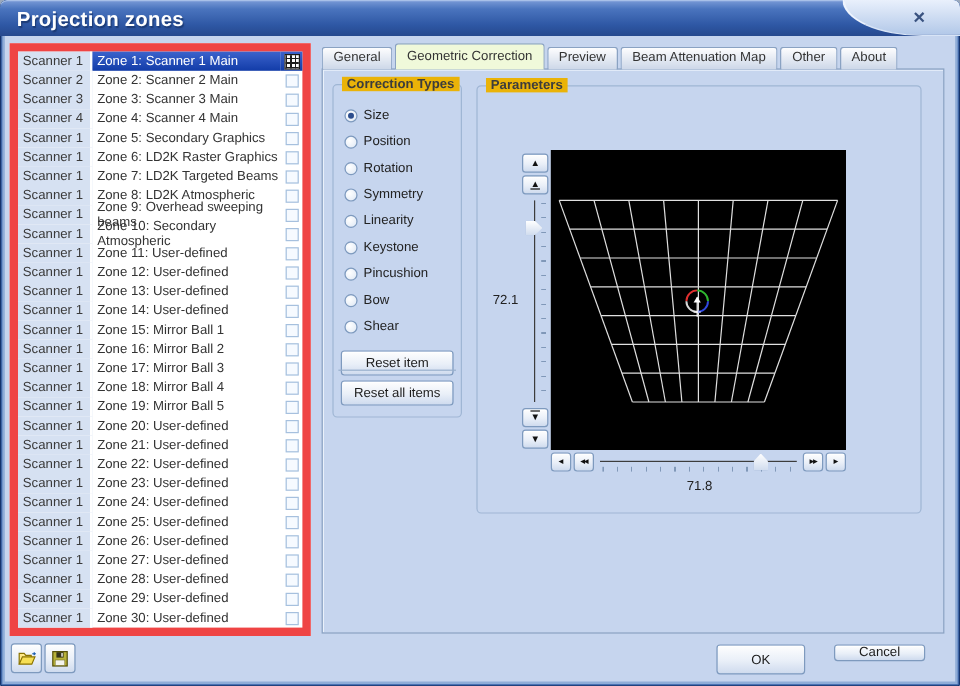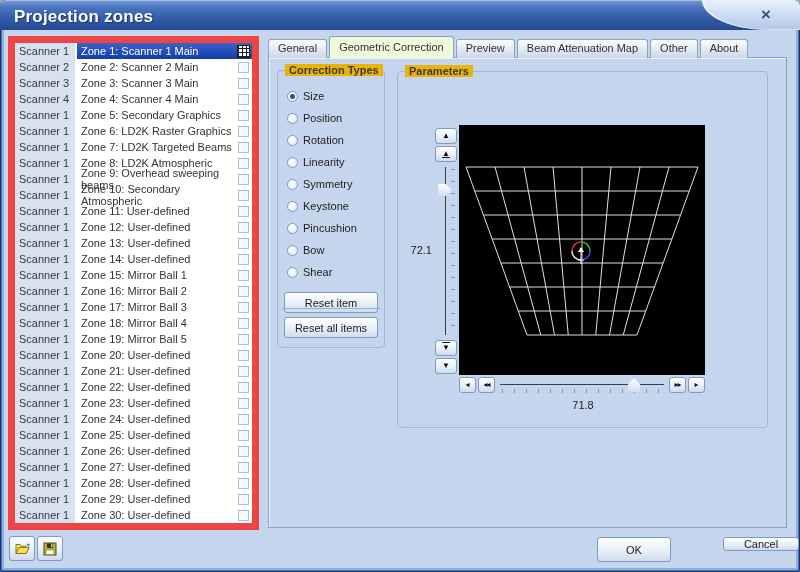--- a/index.html
+++ b/index.html
@@ -83,21 +83,21 @@
   .h-track{position:absolute;left:99px;top:305px;width:170px;height:16px;}
   .h-track::before{content:"";position:absolute;top:7px;left:3px;right:3px;height:1px;background:#3c3c3c;}
   .h-track::after{content:"";position:absolute;bottom:0;left:5px;right:5px;height:4px;
     background:repeating-linear-gradient(90deg,#8098b8 0 1px,transparent 1px 12px);}
   .h-thumb{position:absolute;top:1px;width:12px;height:14px;z-index:2;
     background:linear-gradient(180deg,#fff,#d0dcee);
     clip-path:polygon(50% 0,100% 45%,100% 100%,0 100%,0 45%);filter:drop-shadow(0 0 1px #47618c);}
   .preview{position:absolute;left:61px;top:53px;width:246px;height:250px;background:#000;}
   
   #ok-btn{position:absolute;left:597px;top:537px;width:74px;height:25px;}
-  #cancel-btn{position:absolute;left:723px;top:537px;width:76px;height:14px;}
+  #cancel-btn{position:absolute;left:695px;top:537px;width:76px;height:14px;}
 </style>
 </head>
 <body>
 
 <div class="dialog">
 
   <div class="titlebar">
     <div class="title-swoosh"></div>
     <span class="title-text">Projection zones</span>
     <div class="close-btn">×</div>
@@ -353,25 +353,25 @@
           <div class="radio-row">
             <span class="radio"></span>
             <span>Position</span>
           </div>
           <div class="radio-row">
             <span class="radio"></span>
             <span>Rotation</span>
           </div>
           <div class="radio-row">
             <span class="radio"></span>
+            <span>Symmetry</span>
+          </div>
+          <div class="radio-row">
+            <span class="radio"></span>
             <span>Linearity</span>
-          </div>
-          <div class="radio-row">
-            <span class="radio"></span>
-            <span>Symmetry</span>
           </div>
           <div class="radio-row">
             <span class="radio"></span>
             <span>Keystone</span>
           </div>
           <div class="radio-row">
             <span class="radio"></span>
             <span>Pincushion</span>
           </div>
           <div class="radio-row">

